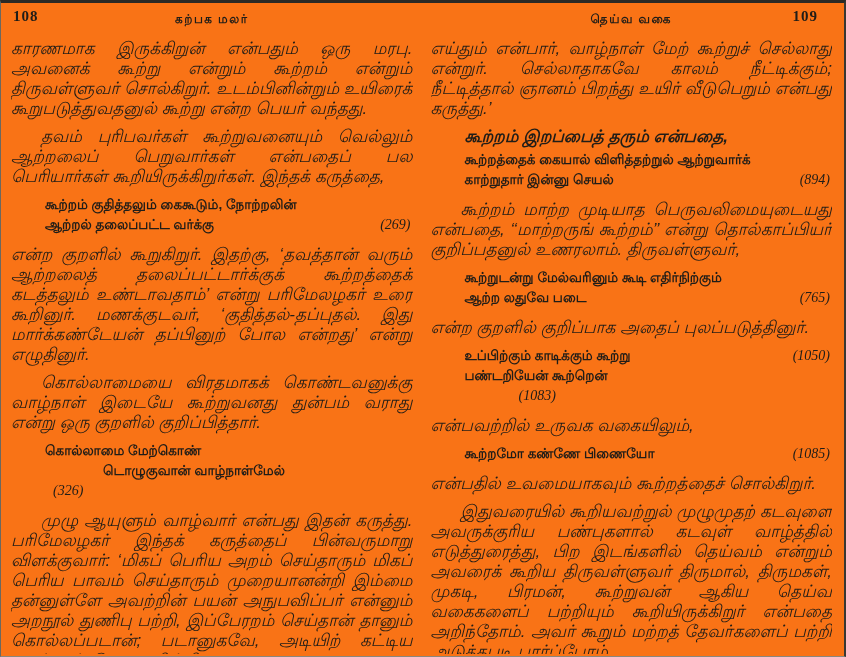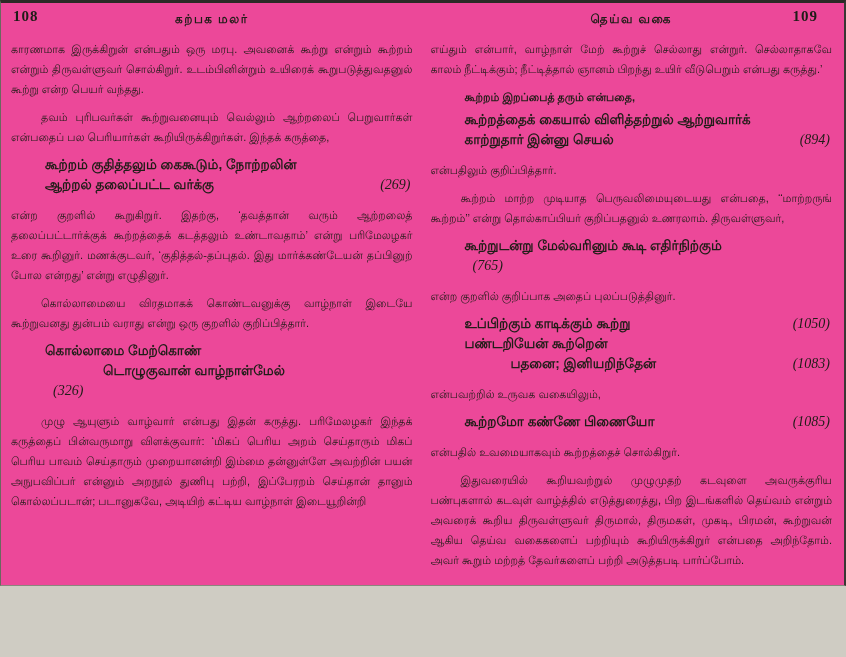--- a/index.html
+++ b/index.html
@@ -1,20 +1,20 @@
 <!DOCTYPE html>
 <html lang="ta"><head>
 <meta charset="utf-8">
 <style>
   html,body{margin:0;padding:0;background:#cfccc3;}
   .sheet{
     position:relative;
-    width:846px;height:586px;
+    width:846px;height:657px;
     box-sizing:border-box;
-    background:#ec4899;
+    background:#f97316;
     border-top:3px solid #2b2a26;
     border-right:2px solid #3a3833;
     border-left:1px solid #6b685f;
     border-bottom:1px solid #8a877d;
     padding:5px 12px 2px 10px;
     display:grid;
     grid-template-columns:1fr 1fr;
     column-gap:18px;
     font-family:"Liberation Sans","DejaVu Sans",sans-serif;
     color:#201d18;
@@ -31,22 +31,23 @@
   .right-num{right:14px;}
   .run-title{
     text-align:center;
     font-size:12px;font-weight:700;letter-spacing:1.5px;
     padding-top:4px;
     font-family:"Liberation Serif","DejaVu Serif",serif;
   }
   .col-body{height:calc(100% - 31px);overflow:hidden;}
   .para{
     margin:0 0 8px 0;
-    font-size:11px;line-height:20px;
+    font-size:17px;line-height:20px;
     text-align:justify;
+    font-style:italic;
   }
   .para.indent{text-indent:30px;}
   .para.hang{
     padding-left:34px;text-align:left;
     font-weight:600;margin-bottom:3px;
   }
   .verse{
     margin:2px 0 10px 0;
     padding-left:34px;padding-right:2px;
     font-weight:700;
@@ -110,41 +111,40 @@
         <p class="para hang">கூற்றம் இறப்பைத் தரும் என்பதை,</p>
         <div class="verse">
           <div class="verse-line">
             <span class="verse-text">கூற்றத்தைக் கையால் விளித்தற்றுல் ஆற்றுவார்க்</span>
           </div>
           <div class="verse-line">
             <span class="verse-text">காற்றுதார் இன்னு செயல்</span>
             <span class="verse-number">(894)</span>
           </div>
         </div>
-        <p class="para">என்பதிலும் குறிப்பித்தார்.</p>
         <p class="para indent">கூற்றம் மாற்ற முடியாத பெருவலிமையுடையது என்பதை, ‘‘மாற்றருங் கூற்றம்’’ என்று தொல்காப்பியர் குறிப்பதனுல் உணரலாம். திருவள்ளுவர்,</p>
         <div class="verse">
           <div class="verse-line">
             <span class="verse-text">கூற்றுடன்று மேல்வரினும் கூடி எதிர்நிற்கும்</span>
           </div>
           <div class="verse-line">
+            <span class="verse-text">ஆற்ற லதுவே படை</span>
             <span class="verse-number">(765)</span>
           </div>
         </div>
         <p class="para">என்ற குறளில் குறிப்பாக அதைப் புலப்படுத்தினுர்.</p>
         <div class="verse">
           <div class="verse-line">
             <span class="verse-text">உப்பிற்கும் காடிக்கும் கூற்று</span>
             <span class="verse-number">(1050)</span>
           </div>
           <div class="verse-line">
             <span class="verse-text">பண்டறியேன் கூற்றென்</span>
           </div>
           <div class="verse-line" style="padding-left: 46px;">
-            <span class="verse-text">பதனை; இனியறிந்தேன்</span>
             <span class="verse-number">(1083)</span>
           </div>
         </div>
         <p class="para">என்பவற்றில் உருவக வகையிலும்,</p>
         <div class="verse">
           <div class="verse-line">
             <span class="verse-text">கூற்றமோ கண்ணே பிணையோ</span>
             <span class="verse-number">(1085)</span>
           </div>
         </div>

